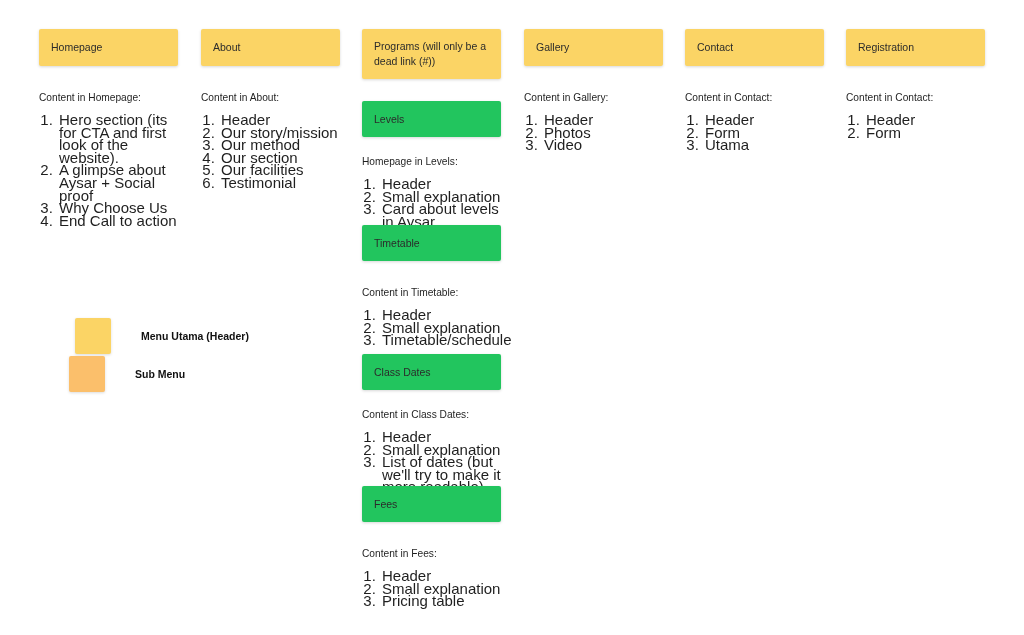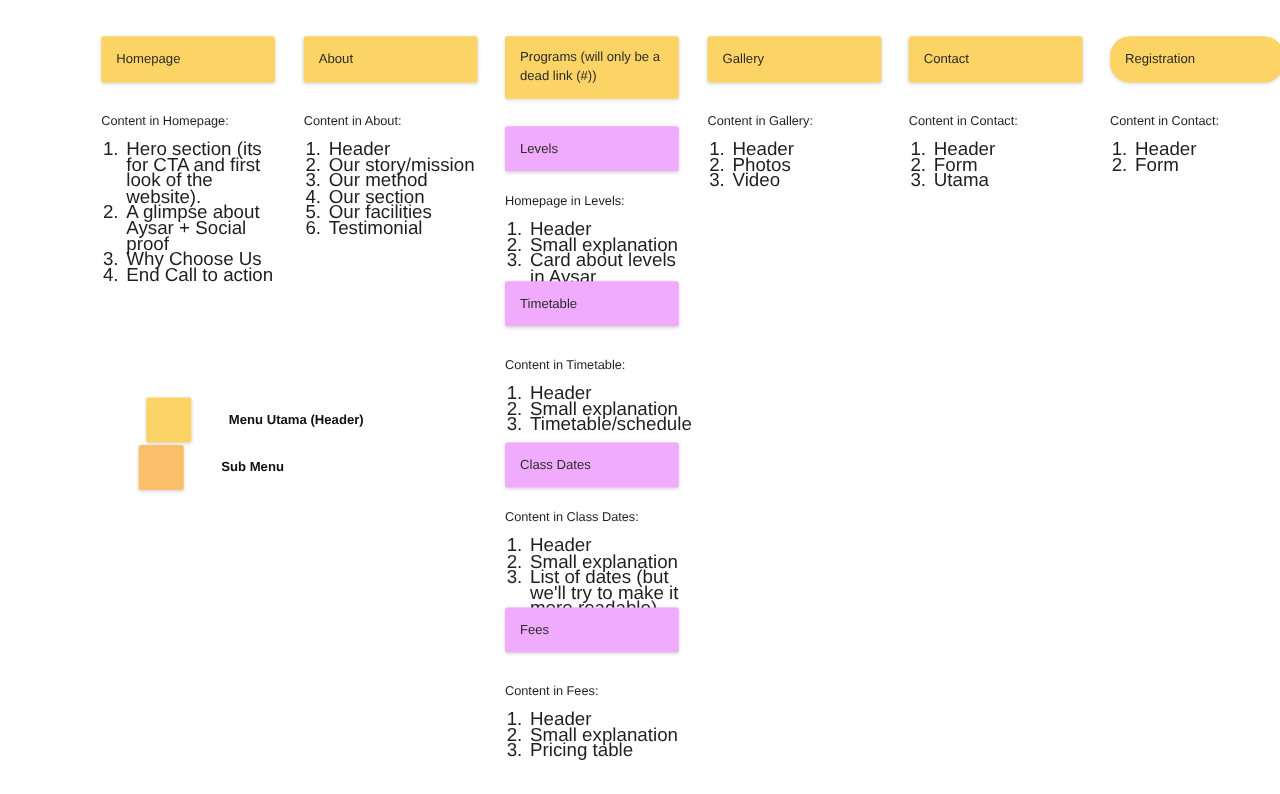--- a/index.html
+++ b/index.html
@@ -13,21 +13,20 @@
     position: relative;
     font-family: "Liberation Sans", sans-serif;
     color: #1a1a1a;
     overflow: hidden;
   }
 
   #canvas {
     position: relative;
     width: 868px;
     height: 635px;
-    margin-left: 42px;
   }
 
   .column {
     position: absolute;
     top: 0;
     width: 139px;
   }
 
   .card {
     box-sizing: border-box;
@@ -39,21 +38,21 @@
     color: #2b2b2b;
     box-shadow: 0 1px 3px rgba(0,0,0,0.16);
     display: flex;
     align-items: center;
   }
   .card.header-card {
     background: #fbd465;
     min-height: 37px;
   }
   .card.sub-card {
-    background: #f0abfc;
+    background: #22c55e;
     min-height: 36px;
   }
 
   .content-title {
     font-size: 10.2px;
     line-height: 14px;
     color: #1f1f1f;
     margin: 0;
   }
 
@@ -208,21 +207,21 @@
       <p class="content-title">Content in Contact:</p>
       <ol class="content-list">
         <li>Header</li>
         <li>Form</li>
         <li>Utama</li>
       </ol>
     </div>
   </div>
 
   <div class="column" style="left:846px;">
-    <div class="card header-card" style="position:absolute; top:29px;border-radius:16px;">
+    <div class="card header-card" style="position:absolute; top:29px;">
       <span>Registration</span>
     </div>
     <div class="block" style="top:91px;">
       <p class="content-title">Content in Contact:</p>
       <ol class="content-list">
         <li>Header</li>
         <li>Form</li>
       </ol>
     </div>
   </div>

